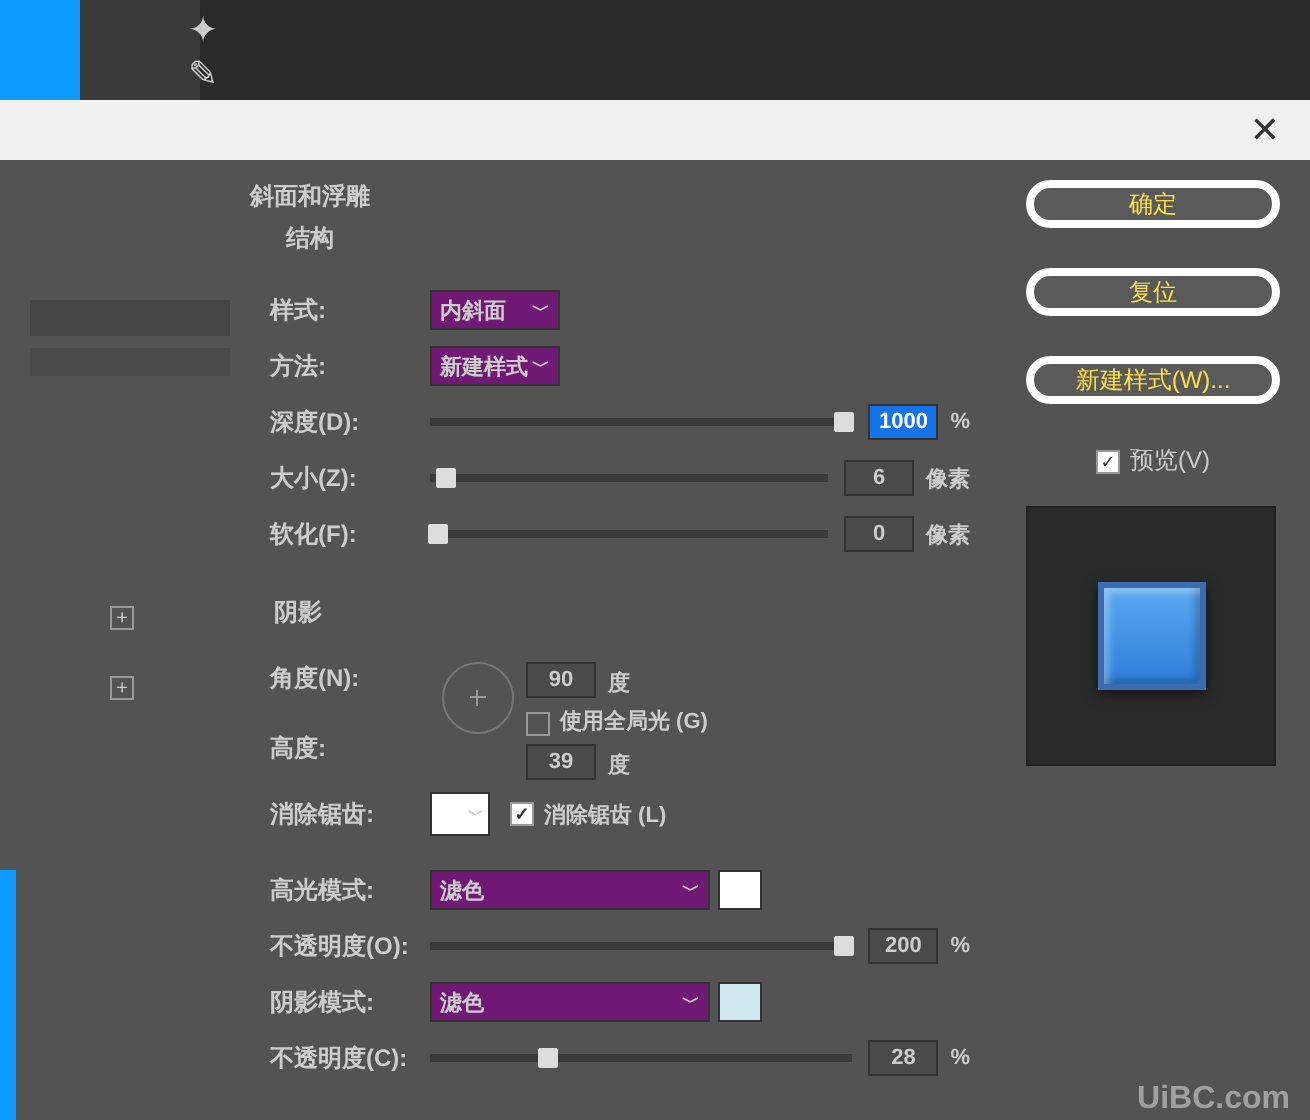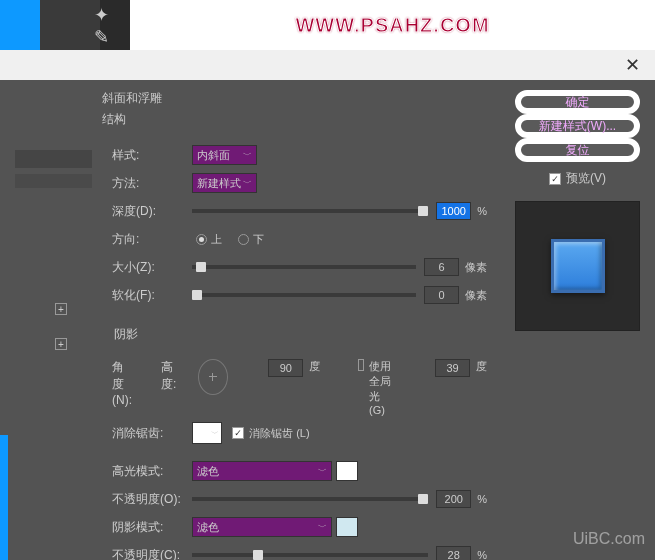--- a/index.html
+++ b/index.html
@@ -10,23 +10,23 @@
 .tool-icon { position: absolute; color: #ccc; font-size: 18px; left: 54px; }
 .doc-area { position: absolute; top: 0; left: 130px; right: 0; height: 50px; background: #fff; display: flex; align-items: center; justify-content: center; }
 .url-text { color: #aa0033; font-size: 20px; font-weight: bold; letter-spacing: 1px; -webkit-text-stroke: 1px #fff; text-shadow: 0 0 2px #aa0033; }
 .blue-strip { position: absolute; left: 0; width: 8px; background: #0d99ff; }
 .dialog { position: absolute; top: 50px; left: 0; right: 0; bottom: 0; background: #535353; }
 .title-bar { height: 30px; background: #f0f0f0; display: flex; justify-content: flex-end; align-items: center; padding-right: 15px; }
 .close-x { font-size: 18px; color: #333; cursor: pointer; }
 .content { display: flex; padding: 10px 15px; height: calc(100% - 30px); }
 .left-panel { width: 100px; }
 .add-btn { width: 12px; height: 12px; border: 1px solid #999; color: #ccc; font-size: 10px; display: flex; align-items: center; justify-content: center; margin: 5px 0 0 40px; }
-.mid-panel { flex: 1; color: #ccc; font-size: 12px; padding: 0 10px; }
+.mid-panel { flex: 1; color: #ccc; font-size: 12px; padding: 0 10px; font-weight: bold; }
 .sect-title { font-size: 12px; margin-bottom: 4px; }
-.sect-sub { font-size: 12px; margin-bottom: 8px; }
+.sect-sub { font-size: 12px; margin-left: 18px; margin-bottom: 8px; }
 .group { border: 1px solid #444; padding: 8px 10px 4px 10px; margin-bottom: 10px; position: relative; }
 .row { display: flex; align-items: center; margin-bottom: 6px; height: 22px; }
 .lbl { width: 80px; text-align: left; padding-right: 8px; font-size: 12px; }
 .select { background: #701a75; border: 1px solid #333; color: #ccc; height: 20px; font-size: 11px; padding: 0 4px; display: flex; align-items: center; justify-content: space-between; }
 .sel-sm { width: 65px; }
 .sel-md { width: 140px; }
 .chev { font-size: 9px; }
 .slider { height: 4px; background: #3a3a3a; position: relative; flex: 1; margin: 0 8px 0 0; }
 .thumb { width: 10px; height: 10px; background: #ddd; position: absolute; top: -3px; transform: translateX(-50%); border-radius: 1px; }
 .num-input { width: 35px; height: 18px; background: #4a4a4a; border: 1px solid #333; color: #ccc; font-size: 11px; text-align: center; line-height: 16px; }
@@ -40,40 +40,37 @@
 .angle-cross::before, .angle-cross::after { content: ""; position: absolute; background: #999; }
 .angle-cross::before { width: 8px; height: 1px; top: 1px; left: -2px; }
 .angle-cross::after { width: 1px; height: 8px; top: -2px; left: 1px; }
 .checkbox { width: 12px; height: 12px; border: 1px solid #999; margin-right: 5px; display: inline-flex; align-items: center; justify-content: center; font-size: 9px; }
 .checkbox.on { background: #fff; color: #333; }
 .swatch { width: 28px; height: 18px; border: 1px solid #333; background: #fff; margin: 0 4px; display: flex; align-items: center; }
 .swatch-ch { font-size: 8px; margin-left: auto; }
 .swatch-lg { width: 22px; height: 20px; }
 .swatch-cyan { background: #d0e8f0; }
 .right-panel { width: 135px; padding-left: 8px; }
-.btn { background: #5a5a5a; border: 6px solid #ffffff; border-radius: 12px; color: #f0abfc; height: 24px; font-size: 12px; display: flex; align-items: center; justify-content: center; margin-bottom: 0; cursor: pointer; }
+.btn { background: #5a5a5a; border: 4px solid #ffffff; border-radius: 12px; color: #fde047; height: 24px; font-size: 12px; display: flex; align-items: center; justify-content: center; margin-bottom: 20px; cursor: pointer; }
 .preview-row { display: flex; align-items: center; justify-content: center; font-size: 12px; color: #ccc; margin: 8px 0 14px 0; }
 .preview-box { width: 125px; height: 130px; background: #2a2a2a; border: 1px solid #222; display: flex; align-items: center; justify-content: center; }
 .blue-cube { width: 54px; height: 54px; background: linear-gradient(180deg, #5aa8f0, #2d7edb); border: 3px solid #3a6db0; box-shadow: inset 2px 2px 4px rgba(255,255,255,0.4), inset -2px -2px 4px rgba(0,0,0,0.3), 0 2px 6px rgba(0,0,0,0.5); }
-.watermark { position: absolute; right: 10px; bottom: 12px; font-size: 16px; color: rgba(255,255,255,0.45); font-weight: 400; }
-.angle-col { display: flex; flex-direction: row; gap: 18px; }
-.angle-row { display: flex; align-items: flex-start; margin-left: 34px; }
+.watermark { position: absolute; right: 10px; bottom: 1px; font-size: 16px; color: rgba(255,255,255,0.45); font-weight: 700; }
+.angle-col { display: flex; flex-direction: column; gap: 18px; }
+.angle-row { display: flex; align-items: flex-end; }
 .gloss-swatch { width: 30px; height: 22px; background: #fff; border: 1px solid #333; display: flex; align-items: center; }
 </style>
 </head>
 <body>
 
 <div class="bg-top">
   <div class="bg-left"></div>
   <div class="bg-left2">
     <span class="tool-icon" style="top:4px">✦</span>
     <span class="tool-icon" style="top:26px">✎</span>
-  </div>
-  <div class="doc-area">
-    <span class="url-text">WWW.PSAHZ.COM</span>
   </div>
 </div>
 
 <div class="dialog">
   <div class="title-bar">
     <span class="close-x">✕</span>
   </div>
   <div class="content">
     <div class="left-panel">
       <div style="height:60px"></div>
@@ -105,27 +102,20 @@
         </div>
         <div class="row">
           <span class="lbl">深度(D):</span>
           <div class="slider">
               <div class="thumb" style="left:98%"></div>
             </div>
           <div class="num-input hl">1000</div>
           <span class="unit">%</span>
         </div>
         <div class="row">
-          <span class="lbl">方向:</span>
-          <span class="radio on"></span>
-          <span class="rlbl">上</span>
-          <span class="radio"></span>
-          <span class="rlbl">下</span>
-        </div>
-        <div class="row">
           <span class="lbl">大小(Z):</span>
           <div class="slider">
               <div class="thumb" style="left:4%"></div>
             </div>
           <div class="num-input">6</div>
           <span class="unit">像素</span>
         </div>
         <div class="row">
           <span class="lbl">软化(F):</span>
           <div class="slider">
@@ -202,22 +192,22 @@
             </div>
           <div class="num-input">28</div>
           <span class="unit">%</span>
         </div>
 
       </div>
     </div>
 
     <div class="right-panel">
       <div class="btn">确定</div>
+      <div class="btn">复位</div>
       <div class="btn">新建样式(W)...</div>
-      <div class="btn">复位</div>
       <div class="preview-row">
         <span class="checkbox on">✓</span>
         <span>预览(V)</span>
       </div>
       <div class="preview-box">
         <div class="blue-cube"></div>
       </div>
     </div>
   </div>
 </div>

